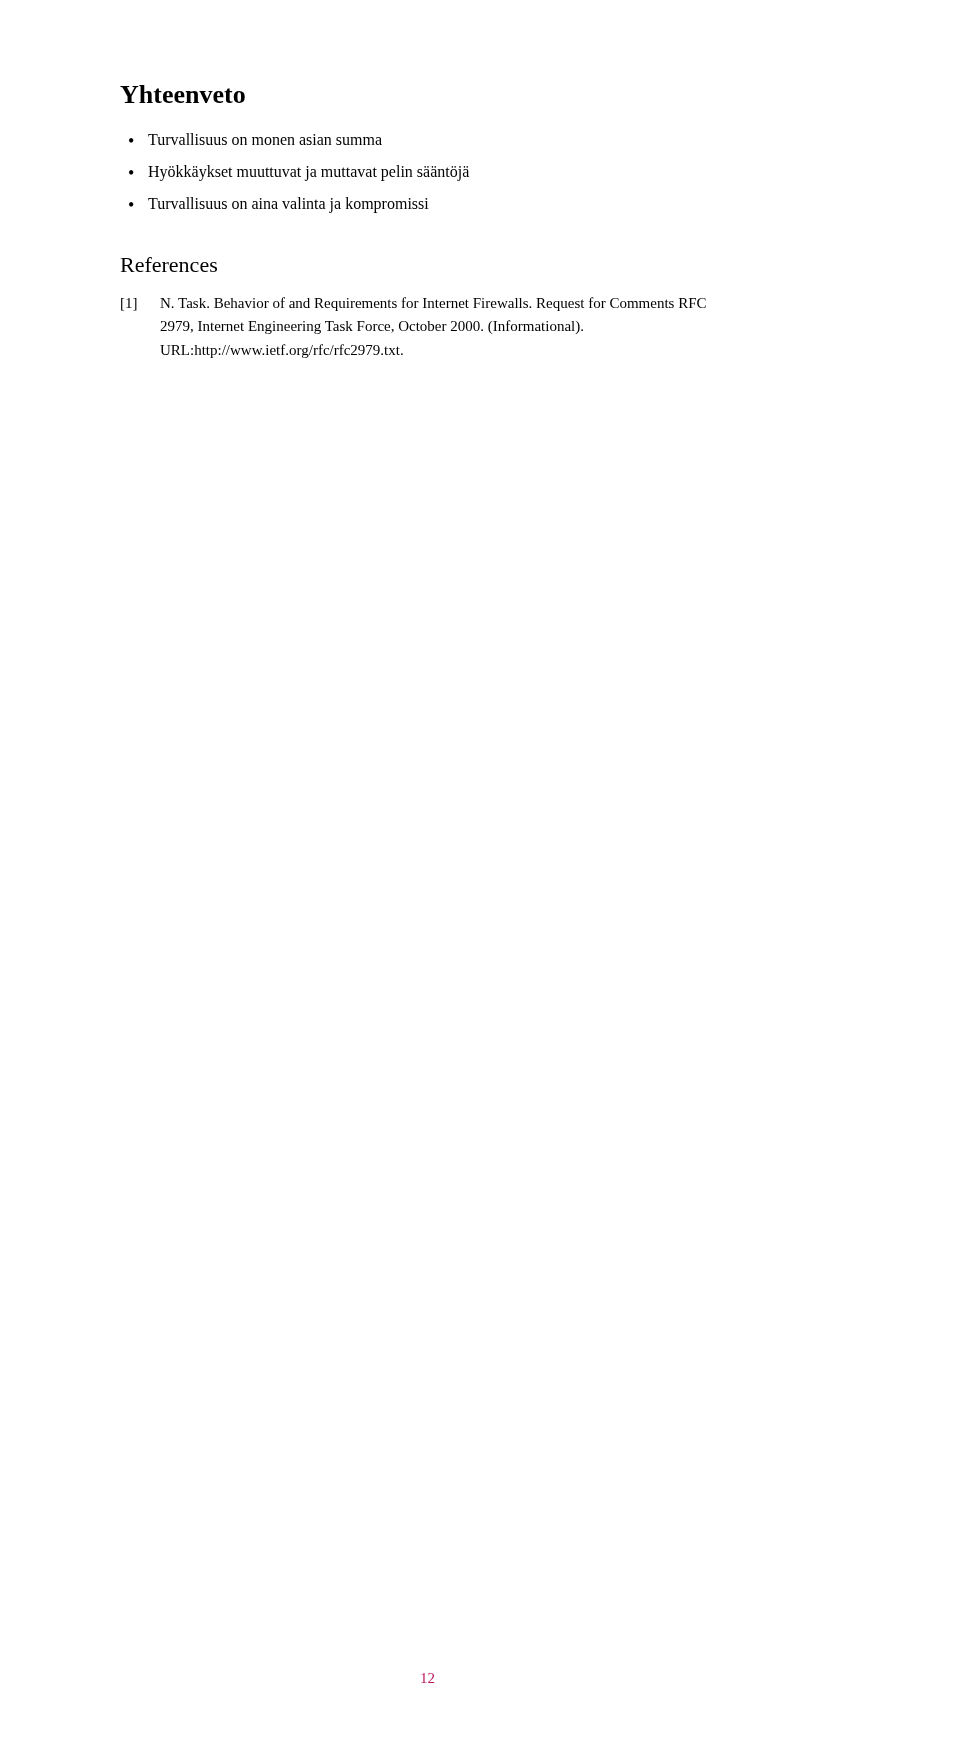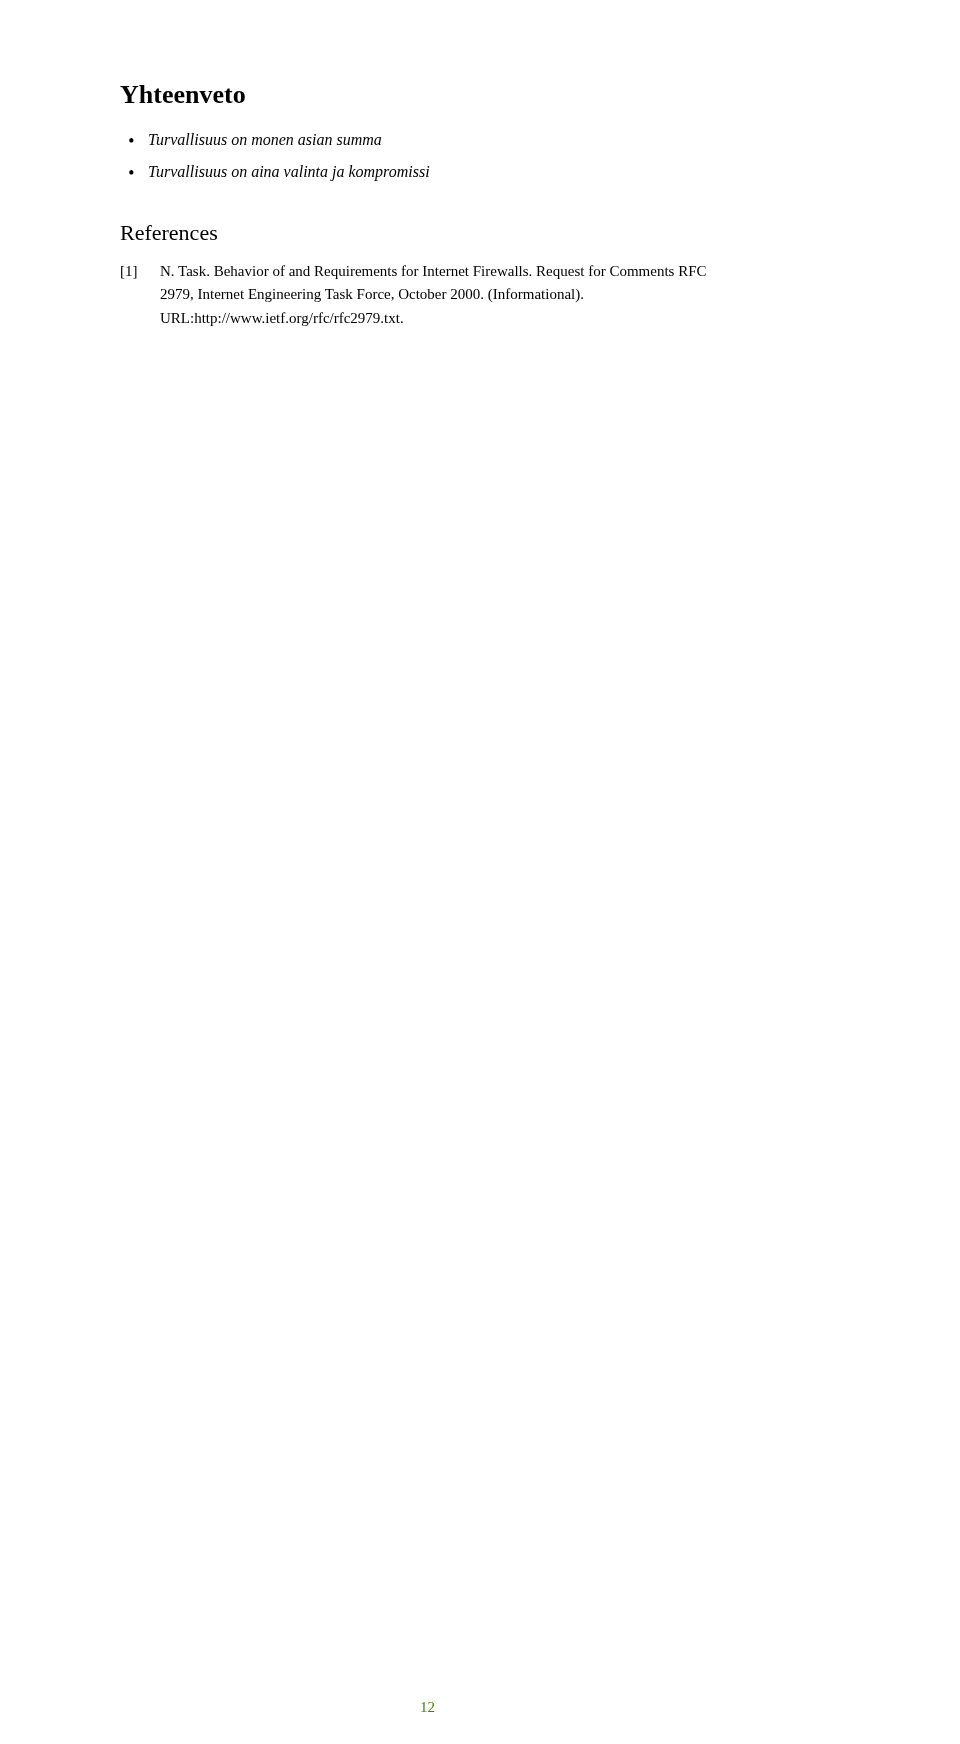--- a/index.html
+++ b/index.html
@@ -28,21 +28,20 @@
     .section-title {
       font-size: 26px;
       font-weight: bold;
       margin-bottom: 18px;
       font-family: 'Computer Modern', 'Latin Modern', Georgia, 'Times New Roman', serif;
     }
 
     .bullet-list {
       list-style: none;
       padding-left: 0;
-      font-style: italic;
     }
 
     .bullet-list li {
       position: relative;
       padding-left: 28px;
       margin-bottom: 8px;
       font-size: 16px;
       line-height: 1.5;
     }
 
@@ -102,36 +101,37 @@
       flex-shrink: 0;
     }
 
     .reference-text {
       font-size: 15px;
       line-height: 1.55;
     }
 
     .page-number {
       position: absolute;
-      bottom: 28px;
+      bottom: 57px;
       left: 50%;
       transform: translateX(-50%);
       font-size: 15px;
-      color: #4d7c0f;
+      color: #be185d;
     }
   </style>
 </head>
 <body>
 
 <div class="page">
 
   <h1 class="section-title">Yhteenveto</h1>
 
   <ul class="bullet-list">
     <li>Turvallisuus on monen asian summa</li>
+    <li>Hyökkäykset muuttuvat ja muttavat pelin sääntöjä</li>
     <li>Turvallisuus on aina valinta ja kompromissi</li>
   </ul>
 
 
   <div class="references-section">
     <h2 class="references-title">References</h2>
 
     <div class="reference-entry">
       <span class="reference-label">[1]</span>
       <span class="reference-text">

